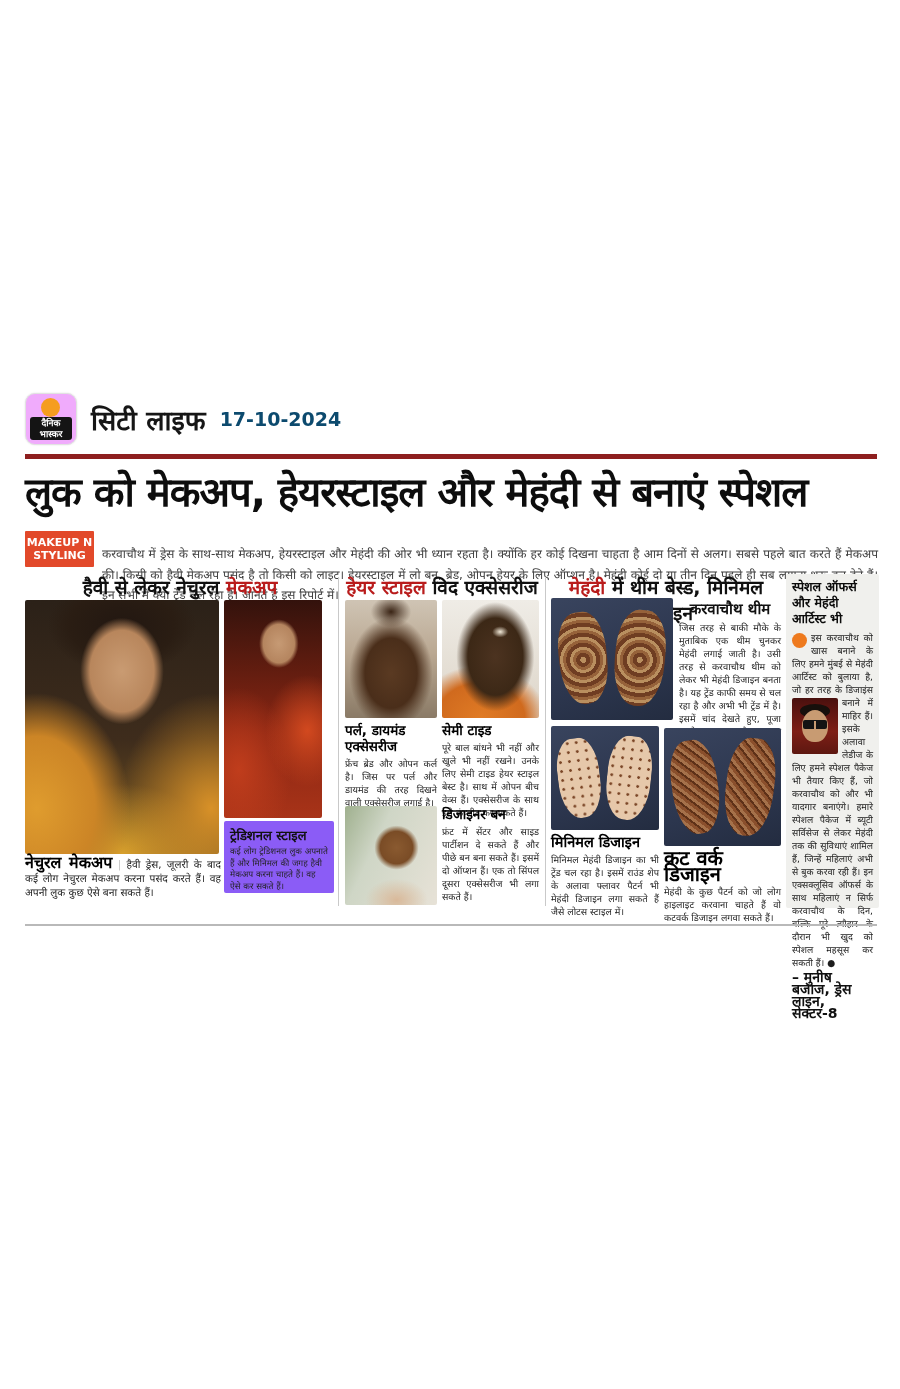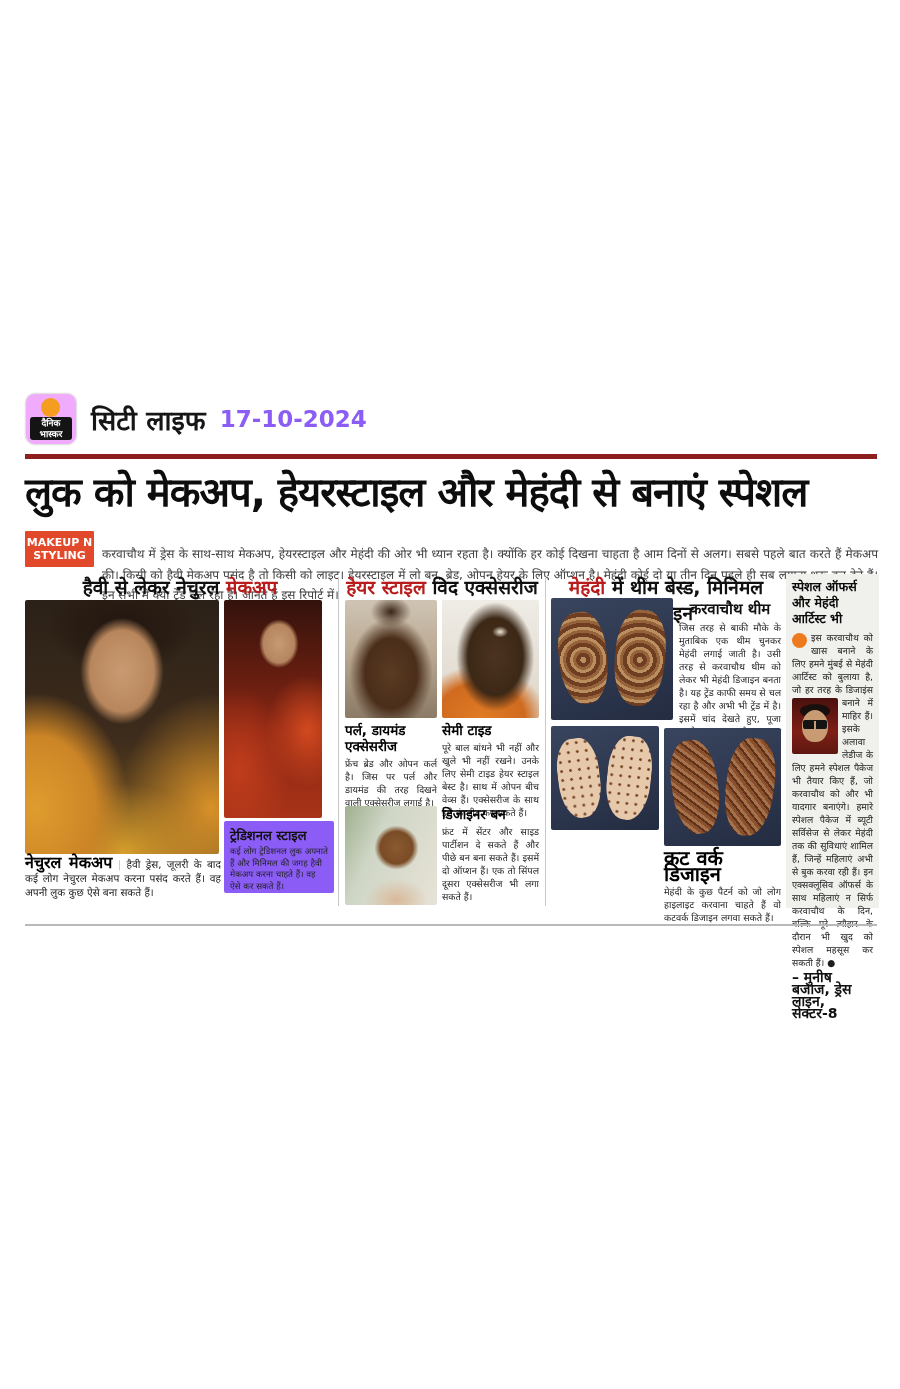--- a/index.html
+++ b/index.html
@@ -7,21 +7,21 @@
         font-family:"DejaVu Sans","Liberation Sans",sans-serif;color:#111;}
 
   
   .masthead{position:absolute;left:25px;top:393px;height:52px;display:flex;align-items:center;gap:14px;}
   .logo-badge{width:50px;height:50px;background:#f0abfc;border:1px solid #e2e2e2;border-radius:10px;
               position:relative;box-shadow:0 0 2px rgba(0,0,0,.12);}
   .logo-sun{position:absolute;left:15px;top:4px;width:19px;height:19px;border-radius:50%;background:#f59d1f;}
   .logo-text{position:absolute;left:4px;right:4px;bottom:4px;background:#141414;border-radius:3px;
              color:#fff;font-weight:700;font-size:9px;line-height:10.5px;text-align:center;padding:1px 0;}
   .section-title{font-size:27px;font-weight:700;color:#161616;letter-spacing:0;}
-  .issue-date{font-size:23px;font-weight:700;color:#8b5cf6;}
+  .issue-date{font-size:19px;font-weight:700;color:#0c4a6e;}
 
   .masthead-rule{position:absolute;left:25px;top:454px;width:852px;height:5px;background:#8e1f1f;}
 
   
   .headline{position:absolute;left:25px;top:463px;width:852px;font-size:40px;font-weight:700;
             color:#0d0d0d;white-space:nowrap;letter-spacing:-1px;}
 
   
   .kicker{position:absolute;left:25px;top:531px;width:69px;height:36px;background:#e2492a;color:#fff;
           font-weight:700;font-size:11px;line-height:13px;text-align:center;display:flex;
@@ -194,20 +194,24 @@
 
   <div class="photo photo-navy photo-minimal">
     <div class="hand hand-light" style="left:7px;top:12px;width:42px;height:80px;transform:rotate(-7deg);"></div>
     <div class="hand hand-light" style="left:56px;top:10px;width:44px;height:84px;transform:rotate(6deg);"></div>
   </div>
   <div class="photo photo-navy photo-cutwork">
     <div class="hand hand-cut" style="left:8px;top:12px;width:46px;height:94px;transform:rotate(-8deg);"></div>
     <div class="hand hand-cut" style="left:62px;top:10px;width:48px;height:98px;transform:rotate(7deg);"></div>
   </div>
 
+  <div class="cap-block" style="left:551px;top:834px;width:108px;">
+    <div class="cap-title" style="font-size:14.5px;">मिनिमल डिजाइन</div>
+    <div class="cap-body">मिनिमल मेहंदी डिजाइन का भी ट्रेंड चल रहा है। इसमें राउंड शेप के अलावा फ्लावर पैटर्न भी मेहंदी डिजाइन लगा सकते हैं जैसे लोटस स्टाइल में।</div>
+  </div>
   <div class="cap-block" style="left:664px;top:850px;width:117px;">
     <div class="cap-title" style="font-size:20px;">कट वर्क डिजाइन</div>
     <div class="cap-body">मेहंदी के कुछ पैटर्न को जो लोग हाइलाइट करवाना चाहते हैं वो कटवर्क डिजाइन लगवा सकते हैं।</div>
   </div>
 
   <div class="offers-panel">
     <div class="offers-heading">स्पेशल ऑफर्स और मेहंदी आर्टिस्ट भी</div>
     <p class="offers-body">
       <span class="orange-bullet"></span><span>इस करवाचौथ को खास बनाने के लिए हमने मुंबई से मेहंदी आर्टिस्ट को बुलाया है, जो हर तरह के </span><span class="artist-photo">
           <span class="artist-hair"></span>

